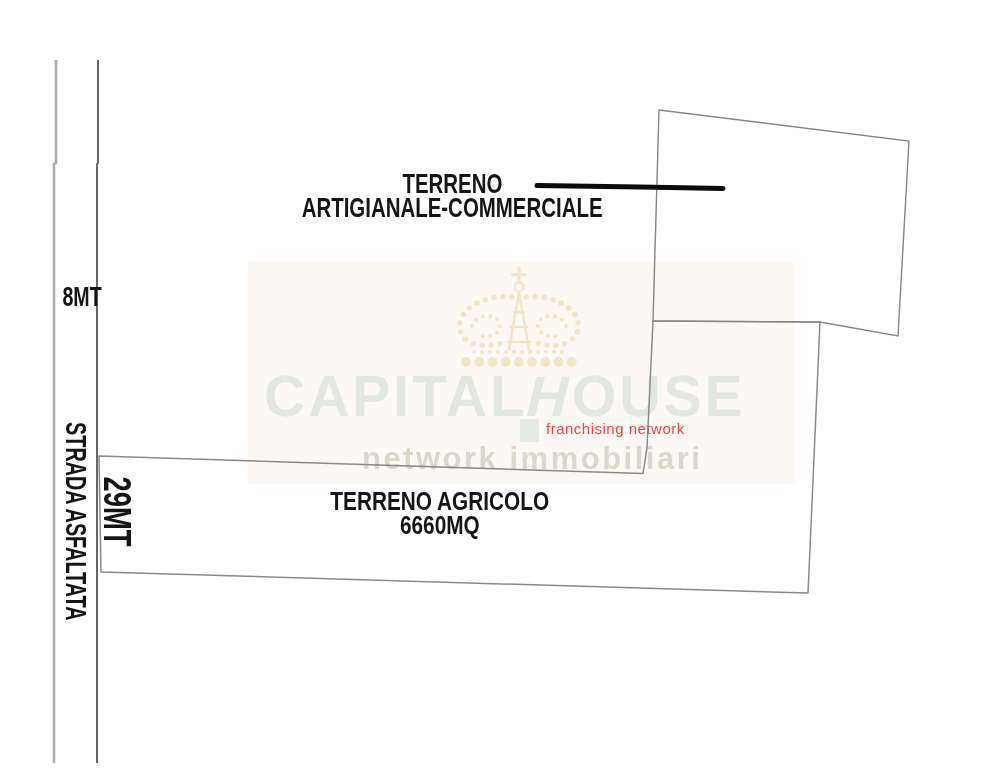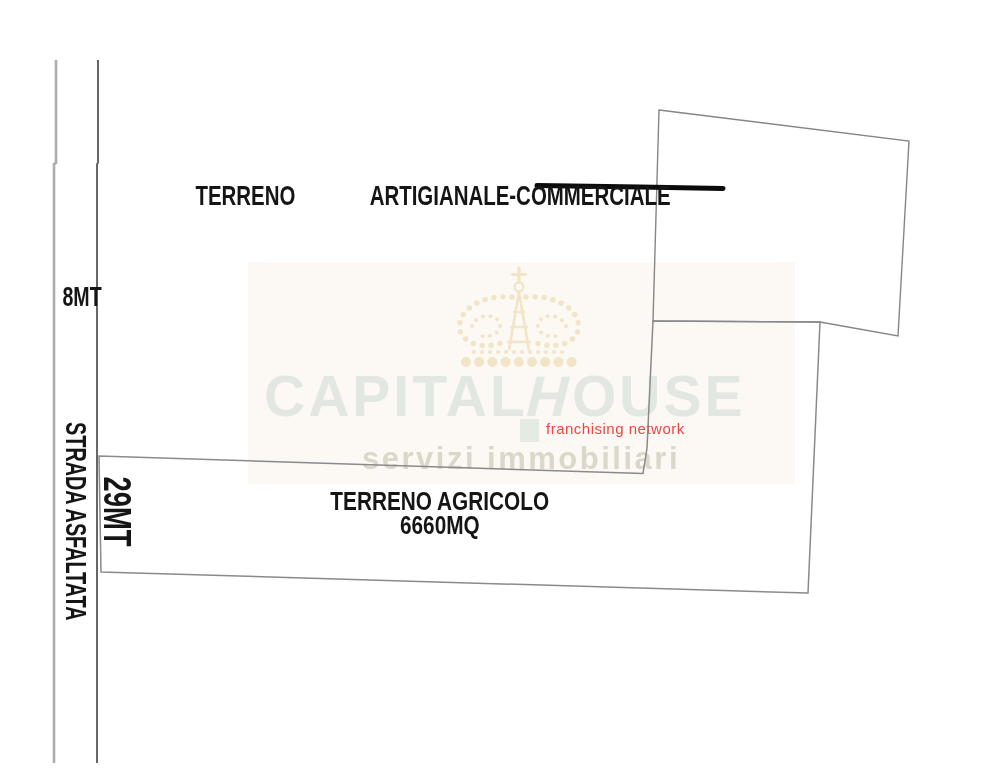--- a/index.html
+++ b/index.html
@@ -18,21 +18,21 @@
   #wm-hfoot{left:520px;top:419px;width:19px;height:23px;background:#e5eae3;}
   #wm-tagline{left:546px;top:420px;font-size:15px;letter-spacing:.5px;color:#ef4444;white-space:nowrap;}
   #wm-subtitle{left:362px;top:441px;font-size:31px;font-weight:bold;letter-spacing:2.5px;color:#dbd7cb;white-space:nowrap;}
   #wm-crown{left:444px;top:264px;}
   
   #linework{position:absolute;left:0;top:0;z-index:2;}
   
   .lbl{position:absolute;z-index:3;color:#151515;font-weight:bold;white-space:nowrap;
        display:flex;justify-content:center;align-items:center;}
   .lbl>span{display:inline-block;}
-  #lbl-comm{left:252px;top:168px;width:400px;height:56px;flex-direction:row;
+  #lbl-comm{left:252px;top:168px;width:400px;height:56px;flex-direction:column;
             font-size:28px;line-height:24px;text-align:center;}
   #lbl-comm span{transform:scale(.73,1);}
   #lbl-3500{left:666px;top:211px;width:200px;height:28px;font-size:28px;}
   #lbl-3500 span{transform:scale(.73,1);}
   #lbl-8mt{left:32px;top:283px;width:100px;height:28px;font-size:28px;}
   #lbl-8mt span{transform:scale(.70,1);}
   #lbl-agri{left:240px;top:487px;width:400px;height:52px;flex-direction:column;
             font-size:26px;line-height:24px;text-align:center;}
   #lbl-agri span{transform:scale(.80,1);}
   #lbl-strada{left:-27px;top:507px;width:206px;height:28px;font-size:30px;transform:rotate(90deg);}
@@ -58,21 +58,21 @@
       <path d="M28,62 C32,50 52,48 56,60 C58,70 42,76 32,70" stroke-width="4" stroke-dasharray="0 7.5" stroke-linecap="round"></path>
       <path d="M122,62 C118,50 98,48 94,60 C92,70 108,76 118,70" stroke-width="4" stroke-dasharray="0 7.5" stroke-linecap="round"></path>
       <path d="M30,88 H120" stroke-width="4" stroke-dasharray="0 8" stroke-linecap="round"></path>
       <path d="M22,98 H128" stroke-width="10" stroke-dasharray="0 13.2" stroke-linecap="round"></path>
     </g>
   </svg>
 
   <div class="wm" id="wm-brand"><span>CAPITAL</span><span class="it">H</span><span>OUSE</span></div>
   <div class="wm" id="wm-hfoot"></div>
   <div class="wm" id="wm-tagline">franchising network</div>
-  <div class="wm" id="wm-subtitle">servizi immobiliari</div>
+  <div class="wm" id="wm-subtitle">network immobiliari</div>
 
   <svg id="linework" width="1004" height="778" viewBox="0 0 1004 778">
     <polyline points="56,60 56,163 54,164 54,763" fill="none" stroke="#adadad" stroke-width="2.6"></polyline>
     <polyline points="98,60 98,163 97,164 97,763" fill="none" stroke="#4c4c4c" stroke-width="1.7"></polyline>
     <path d="M659,110 L909,141 L898,336 L820,322 L653,321 Z" fill="none" stroke="#868686" stroke-width="1.4"></path>
     <path d="M99,456 L643,473.5 L647,448 L653,321 L820,322 L808,593 L101,572 Z" fill="none" stroke="#8a8a8a" stroke-width="1.5"></path>
     <path d="M537,185.5 L640,187 L723,188.5" fill="none" stroke="#0b0b0b" stroke-width="5" stroke-linecap="round"></path>
   </svg>
 
   <div class="lbl" id="lbl-comm">

